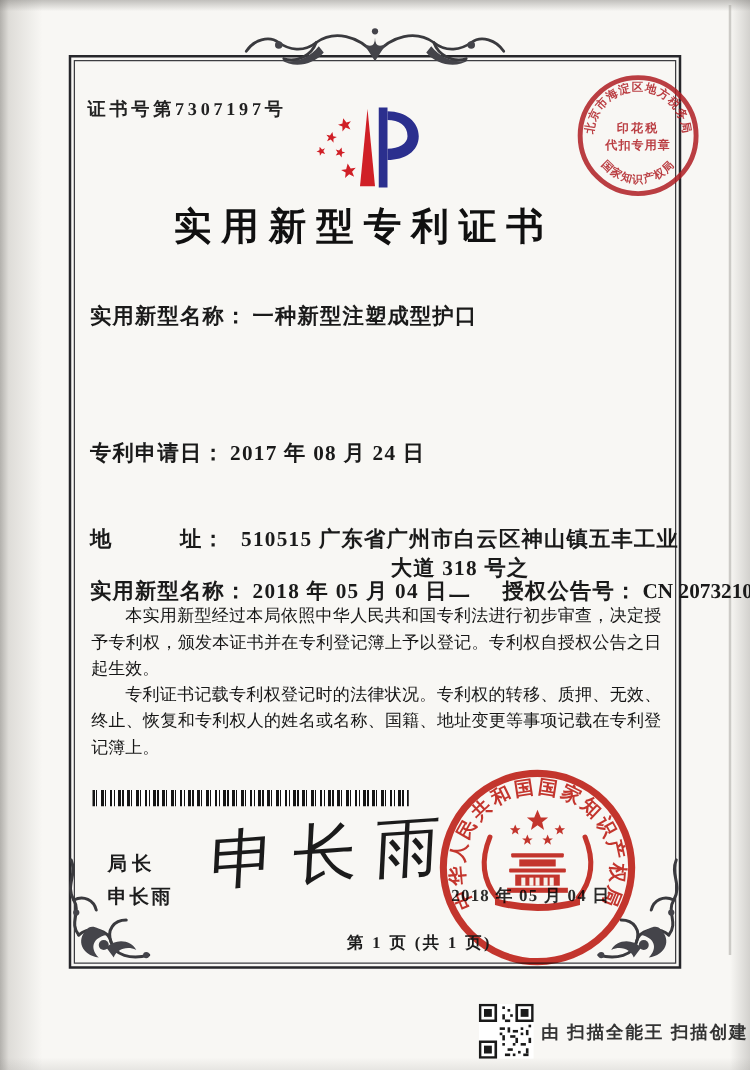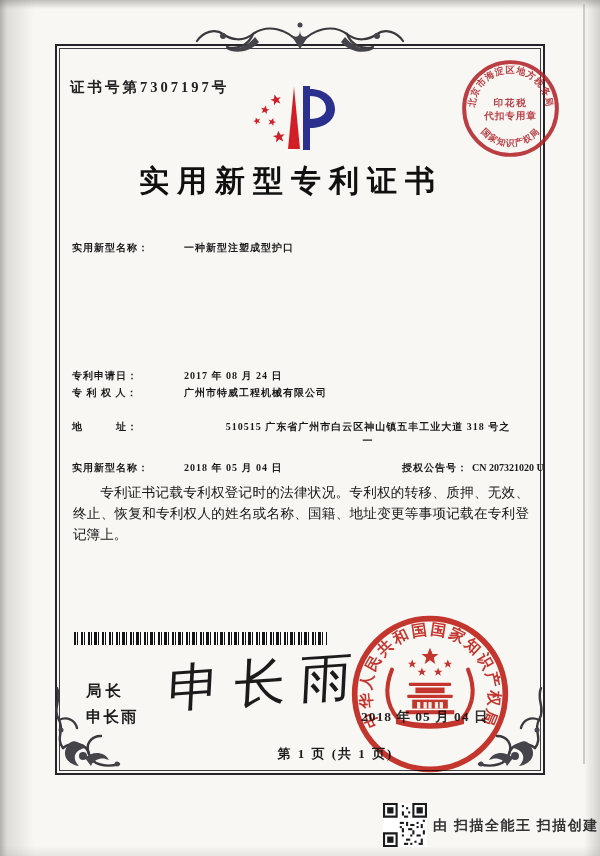--- a/index.html
+++ b/index.html
@@ -20,21 +20,21 @@
   .orn{position:absolute;}
   .orn-top{left:195px;top:13px;}
   .orn-bl{left:39px;top:686px;}
   .orn-br{left:467px;top:686px;transform:scaleX(-1);}
   .cert-no{position:absolute;left:70px;top:78px;font-size:14.5px;font-weight:bold;
       letter-spacing:3px;color:#222;}
   .tax-stamp{position:absolute;left:458px;top:56px;opacity:.85;}
   .logo{position:absolute;left:246px;top:83px;}
   .title{position:absolute;left:55px;top:161px;width:472px;margin:0;text-align:center;
       font-size:30px;font-weight:bold;letter-spacing:8px;color:#101010;}
-  .field-row{position:absolute;left:72px;font-size:10px;font-weight:600;color:#1a1a1a;}
+  .field-row{position:absolute;left:72px;font-size:17px;font-weight:600;color:#1a1a1a;}
   .flabel{display:inline-block;min-width:108px;letter-spacing:1px;}
   .fvalue{margin-left:4px;letter-spacing:1px;}
   .fvalue.wrap{display:inline-block;width:368px;vertical-align:top;text-align:center;}
   .v2{display:block;}
   .grant-group{position:absolute;left:330px;top:0;white-space:nowrap;}
   .grant-group .flabel{min-width:0;margin-right:4px;text-align:right;}
   .paras{position:absolute;left:73px;top:482px;width:456px;font-size:13.6px;
       line-height:21px;color:#161616;text-align:justify;font-weight:500;}
   .paras p{margin:0;text-indent:2em;}
   .barcode{position:absolute;left:74px;top:632px;width:253px;height:13px;
@@ -142,37 +142,35 @@
     </g>
     <path fill="#2b2f8e" d="M57,3 L64,3 L64,67 L57,67 Z"></path>
     <path fill="#2b2f8e" d="M64,6 C79,6 89,15 89,26 C89,38 78,45 64,45 L64,36 C73,36 80,32 80,26 C80,17 73,13 64,13 Z"></path>
   </svg>
 
   <h1 class="title">实用新型专利证书</h1>
 
   <div class="field-row" style="top:241px">
     <span class="flabel">实用新型名称：</span><span class="fvalue">一种新型注塑成型护口</span>
   </div>
-  <div class="field-row" style="top:369px">
+  <div class="field-row" style="top:351px">
     <span class="flabel">专利申请日：</span><span class="fvalue">2017 年 08 月 24 日</span>
-  </div>
-  <div class="field-row" style="top:386px">
-    <span class="flabel">专 利 权 人：</span><span class="fvalue">广州市特威工程机械有限公司</span>
   </div>
   <div class="field-row" style="top:420px">
     <span class="flabel">地　　　址：</span><span class="fvalue wrap"><span>510515 广东省广州市白云区神山镇五丰工业大道 318 号之</span><span class="v2">一</span></span>
   </div>
   <div class="field-row" style="top:461px;width:458px">
     <span class="flabel">实用新型名称：</span><span class="fvalue">2018 年 05 月 04 日</span>
     <span class="grant-group">
       <span class="flabel">授权公告号：</span><span>CN 207321020 U</span>
     </span>
   </div>
 
   <div class="paras">
+    <p>本实用新型经过本局依照中华人民共和国专利法进行初步审查，决定授予专利权，颁发本证书并在专利登记簿上予以登记。专利权自授权公告之日起生效。</p>
     <p>专利证书记载专利权登记时的法律状况。专利权的转移、质押、无效、终止、恢复和专利权人的姓名或名称、国籍、地址变更等事项记载在专利登记簿上。</p>
   </div>
 
   <div class="barcode"></div>
 
   <div class="director-title">局长</div>
   <div class="director-name">申长雨</div>
   <div class="signature">申长雨</div>
 
   <svg class="main-seal" width="162" height="162" viewBox="0 0 200 200">

